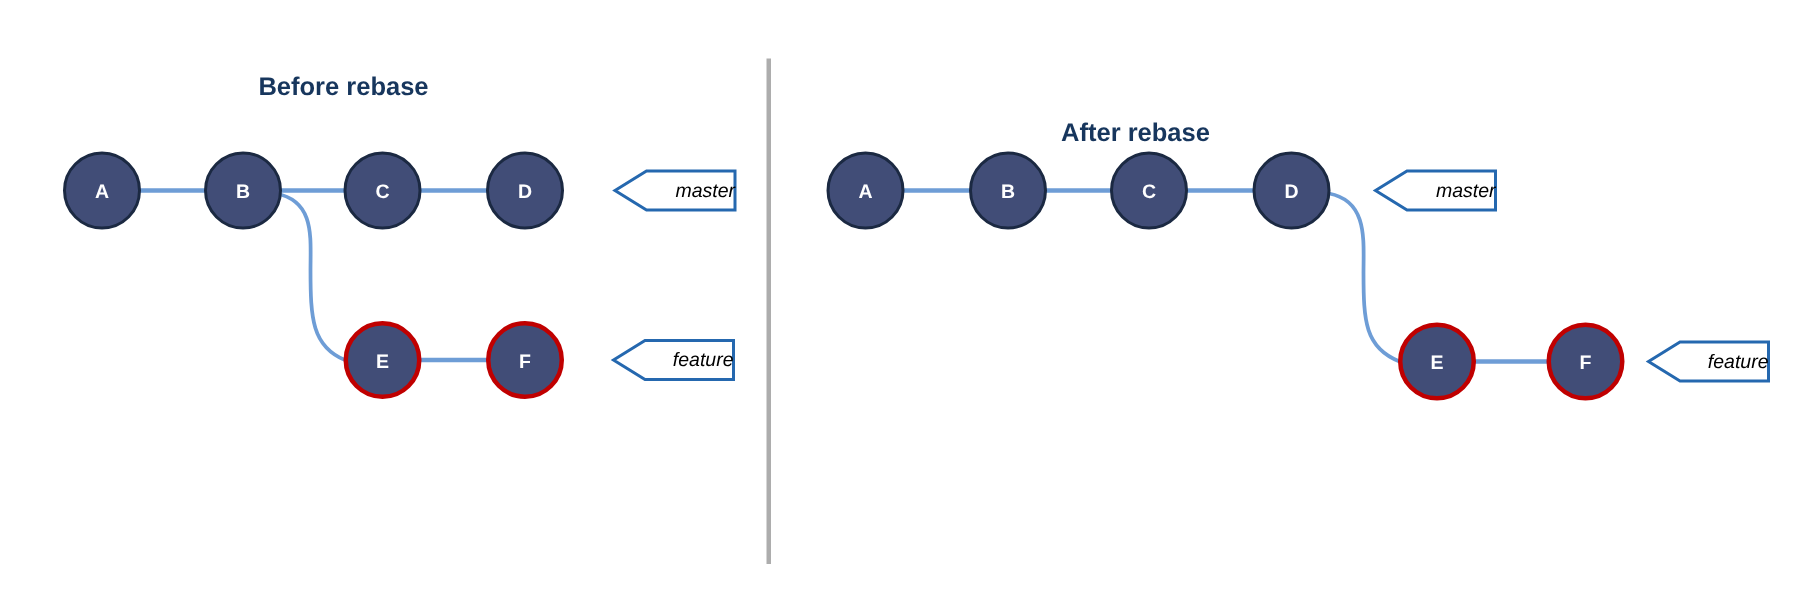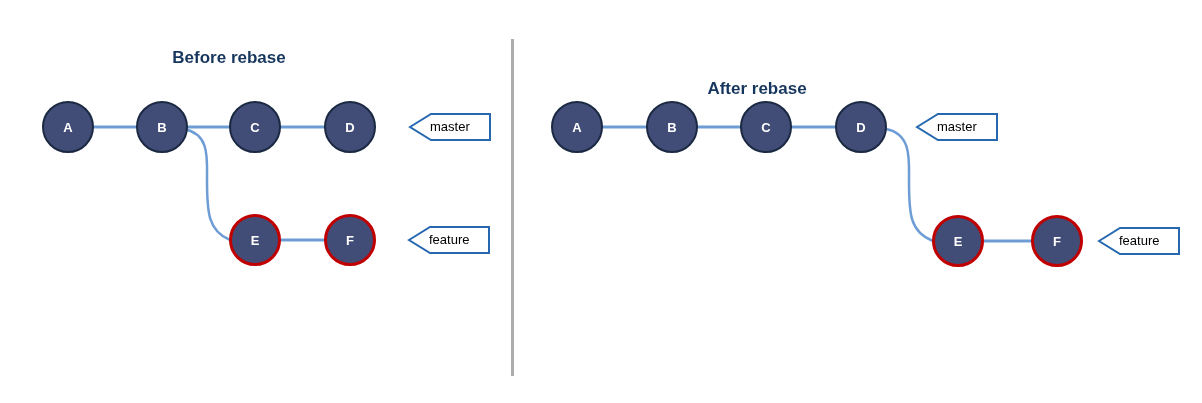--- a/index.html
+++ b/index.html
@@ -76,24 +76,25 @@
     stroke-width: 2;
     stroke-linejoin: miter;
   }
   .tag .tag-label {
     position: absolute;
     left: 22px;
     right: 2px;
     top: 0;
     height: 30px;
     line-height: 30px;
-    text-align: left;
+    text-align: right;
     font-size: 13px;
     color: var(--tag-text, #000000);
     white-space: nowrap;
+    font-style: italic;
   }
   .divider {
     position: absolute;
     left: 511px;
     top: 39px;
     width: 3px;
     height: 337px;
     background: var(--divider, #ADADAD);
     z-index: 1;
   }

